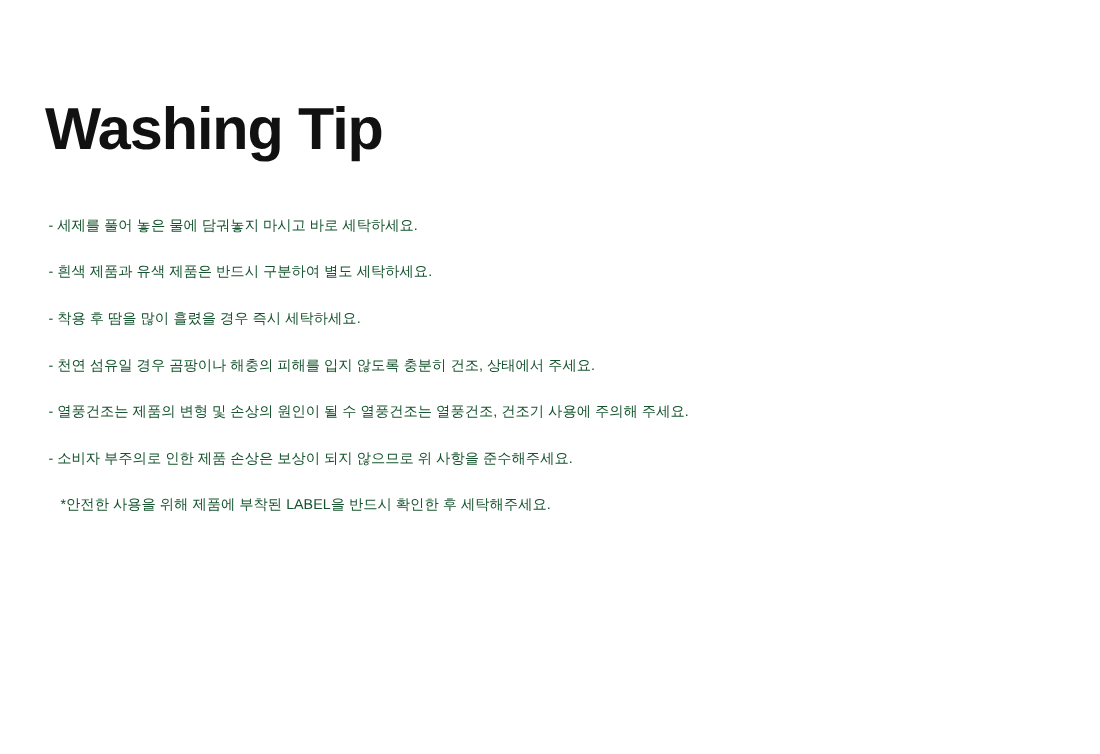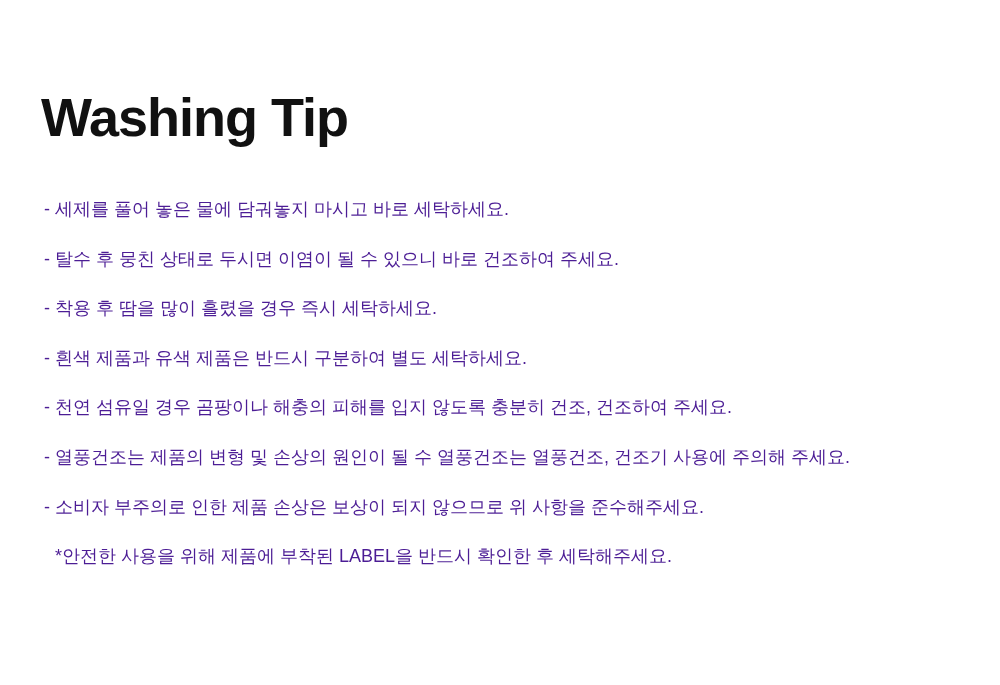--- a/index.html
+++ b/index.html
@@ -34,43 +34,42 @@
   .tip-list {
     position: absolute;
     left: 44px;
     top: 196px;
     width: 910px;
     margin: 0;
     padding: 0;
     list-style: none;
   }
   .tip-item {
-    font-size: 18px;
+    font-size: 13px;
     line-height: 1.45;
-    color: #4c1d95;
+    color: #14532d;
     margin: 0 0 23.5px 0;
     white-space: nowrap;
     font-weight: normal;
   }
   .tip-item.note {
     padding-left: 11px;
     margin-bottom: 0;
   }
 </style>
 </head>
 <body>
 
 <div class="page">
 
   <h1 class="title">Washing Tip</h1>
 
   <ul class="tip-list">
     <li class="tip-item">- 세제를 풀어 놓은 물에 담궈놓지 마시고 바로 세탁하세요.</li>
-    <li class="tip-item">- 탈수 후 뭉친 상태로 두시면 이염이 될 수 있으니 바로 건조하여 주세요.</li>
+    <li class="tip-item">- 흰색 제품과 유색 제품은 반드시 구분하여 별도 세탁하세요.</li>
     <li class="tip-item">- 착용 후 땀을 많이 흘렸을 경우 즉시 세탁하세요.</li>
-    <li class="tip-item">- 흰색 제품과 유색 제품은 반드시 구분하여 별도 세탁하세요.</li>
-    <li class="tip-item">- 천연 섬유일 경우 곰팡이나 해충의 피해를 입지 않도록 충분히 건조, 건조하여 주세요.</li>
+    <li class="tip-item">- 천연 섬유일 경우 곰팡이나 해충의 피해를 입지 않도록 충분히 건조, 상태에서 주세요.</li>
     <li class="tip-item">- 열풍건조는 제품의 변형 및 손상의 원인이 될 수 열풍건조는 열풍건조, 건조기 사용에 주의해 주세요.</li>
     <li class="tip-item">- 소비자 부주의로 인한 제품 손상은 보상이 되지 않으므로 위 사항을 준수해주세요.</li>
     <li class="tip-item note">*안전한 사용을 위해 제품에 부착된 LABEL을 반드시 확인한 후 세탁해주세요.</li>
   </ul>
 
 </div>
 
 </body></html>

